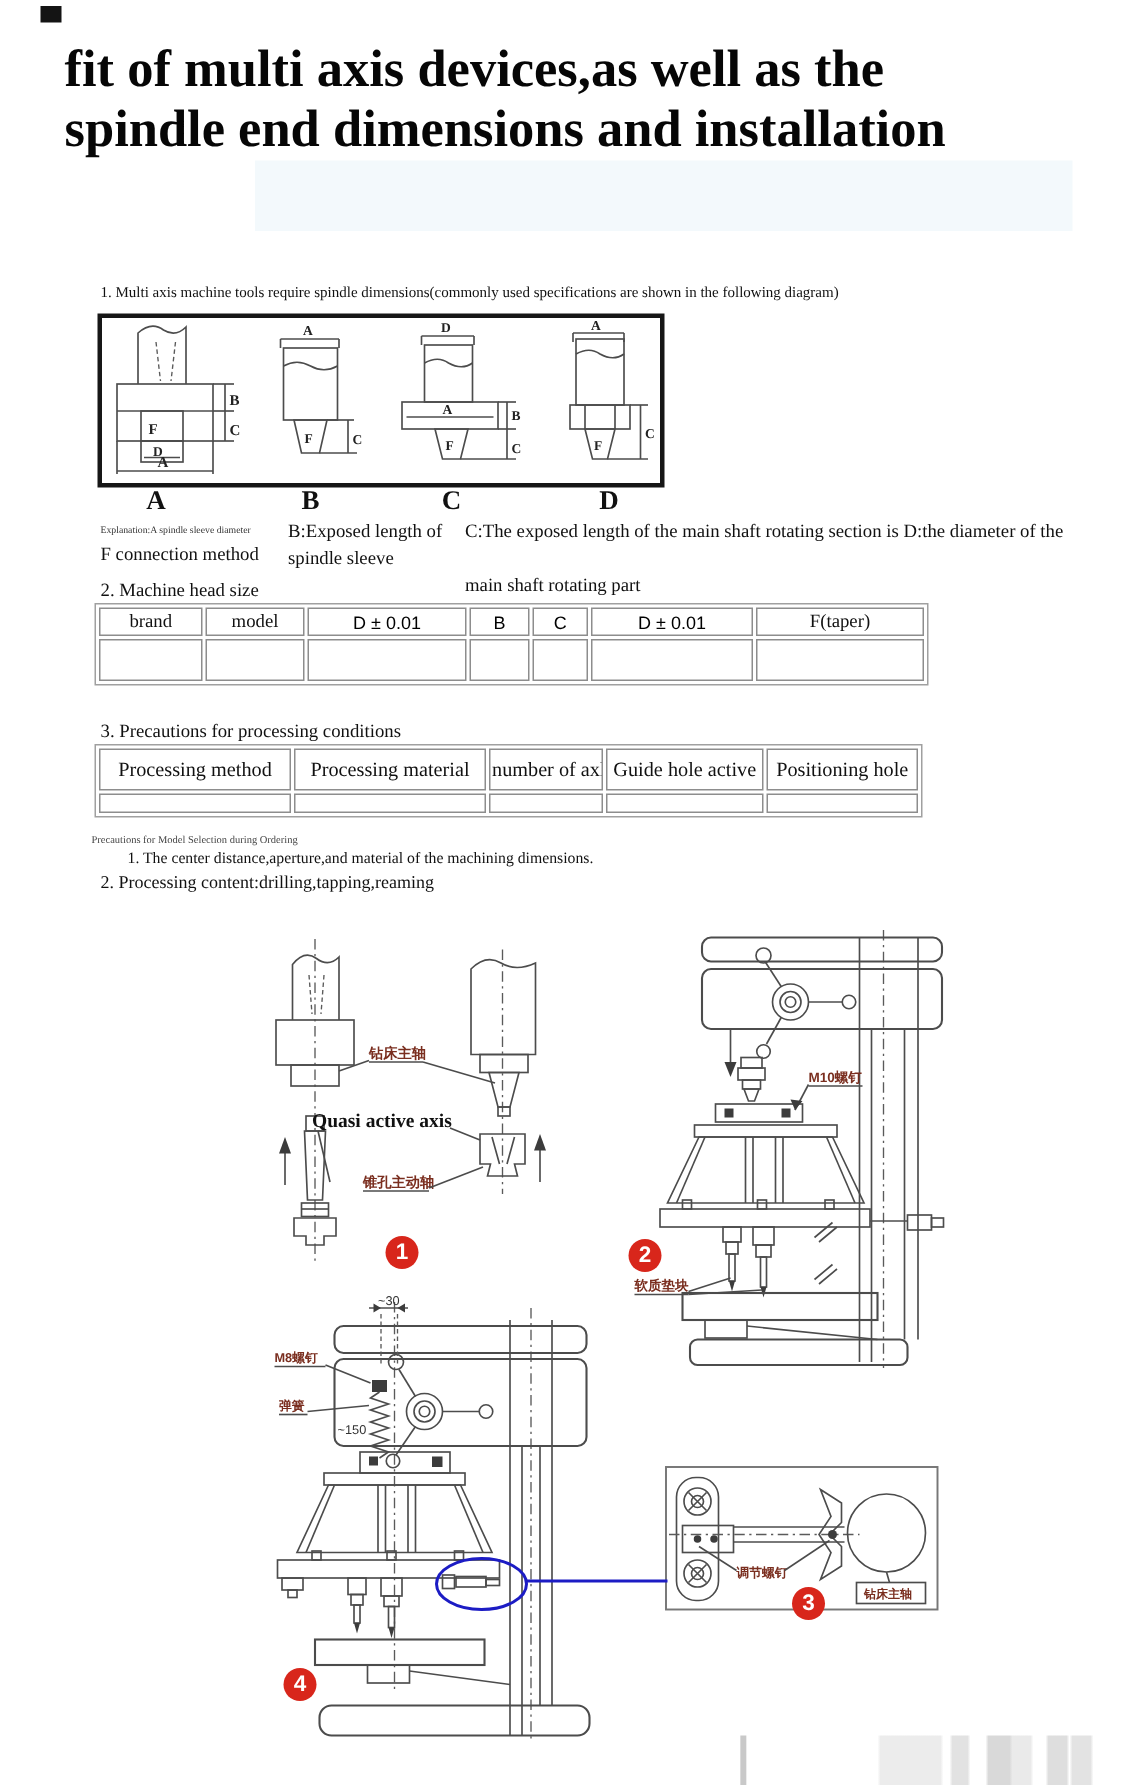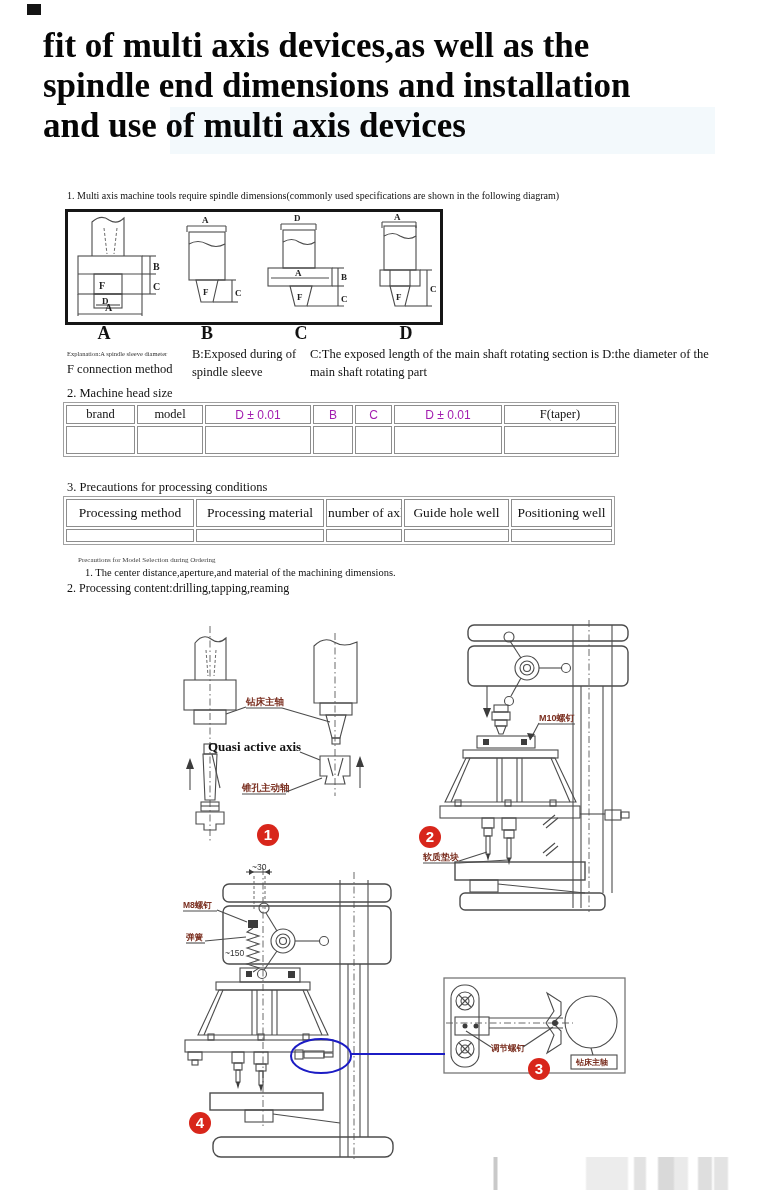--- a/index.html
+++ b/index.html
@@ -14,23 +14,23 @@
   .frame{left:65px;top:209px;width:372px;height:110px;border:3px solid #161616;background:#fff;}
   .plate-letter{top:323px;width:34px;text-align:center;font-size:18px;font-weight:700;}
   .expl-small{left:67px;top:350px;font-size:6.5px;color:#333;white-space:nowrap;}
   .expl-line{font-size:12.5px;white-space:nowrap;}
   .sec{left:67px;font-size:12.5px;white-space:nowrap;}
   table.spec{position:absolute;border-collapse:separate;border-spacing:2px;background:#fff;
              border:1px solid #a0a0a0;table-layout:fixed;}
   table.spec td{border:1px solid #8d8d8d;text-align:center;vertical-align:middle;
                 overflow:hidden;white-space:nowrap;background:#fff;}
   .t-serif{font-family:"Liberation Serif","DejaVu Serif",serif;font-size:12.5px;}
-  .t-sans{font-family:"Liberation Sans","DejaVu Sans",sans-serif;font-size:12px;color:#a21caf;}
+  .t-sans{font-family:"Liberation Sans","DejaVu Sans",sans-serif;font-size:12px;color:#000000;}
   .t2h{font-family:"Liberation Serif","DejaVu Serif",serif;font-size:13.5px;}
-  .tiny{left:78px;top:556px;font-size:7px;color:#444;white-space:nowrap;}
+  .tiny{left:61px;top:556px;font-size:7px;color:#444;white-space:nowrap;}
   .ord1{left:67px;top:567px;font-size:10.5px;white-space:nowrap;margin-left:18px;}
   .ord2{left:67px;top:581px;font-size:12px;white-space:nowrap;}
   .ord3{left:67px;top:596px;font-size:13.5px;white-space:nowrap;}
   .badge{width:22px;height:22px;border-radius:50%;color:#fff;text-align:center;line-height:22px;
          font-family:"Liberation Sans","DejaVu Sans",sans-serif;font-size:15px;font-weight:700;}
   .blueline{left:351px;top:1053px;width:94px;height:0;border-top:2px solid #1c1cc4;}
   .stripes{left:487px;top:1157px;width:278px;height:33px;
     background:linear-gradient(90deg,#fff 0px,#fff 6px,#c9c9c9 7px,#c9c9c9 10px,#fff 11px,#fff 98px,
       #ececec 100px,#ececec 140px,#fff 142px,#fff 146px,#e2e2e2 148px,#e2e2e2 158px,#fff 160px,
       #fff 170px,#d9d9d9 172px,#d9d9d9 186px,#eaeaea 188px,#eaeaea 200px,#fff 202px,#fff 210px,
@@ -48,21 +48,20 @@
 <body>
 
 <div id="page">
 
   <div class="abs corner-mark"></div>
   <div class="abs title-tint"></div>
 
   <div class="abs title">
     <div>fit of multi axis devices,as well as the</div>
     <div>spindle end dimensions and installation</div>
-    <div>and use of multi axis devices</div>
   </div>
 
   <div class="abs intro">1. Multi axis machine tools require spindle dimensions(commonly used specifications are shown in the following diagram)</div>
 
   <div class="abs frame">
     <svg width="372" height="110" viewBox="0 0 372 110">
 
       <g>
         <path class="ln" d="M24,44 V10 Q33,2 41,8 Q49,13 56,6 V44"></path>
         <path class="dsh" d="M36,16 L39,42 M49,16 L46,42"></path>
@@ -142,24 +141,24 @@
     </svg>
   </div>
 
   <div class="abs plate-letter" style="left:87px;">A</div>
   <div class="abs plate-letter" style="left:190px;">B</div>
   <div class="abs plate-letter" style="left:284px;">C</div>
   <div class="abs plate-letter" style="left:389px;">D</div>
 
   <div class="abs expl-small">Explanation:A spindle sleeve diameter</div>
   <div class="abs expl-line" style="left:67px;top:362px;">F connection method</div>
-  <div class="abs expl-line" style="left:192px;top:347px;">B:Exposed during of</div>
+  <div class="abs expl-line" style="left:192px;top:347px;">B:Exposed length of</div>
   <div class="abs expl-line" style="left:192px;top:365px;">spindle sleeve</div>
   <div class="abs expl-line" style="left:310px;top:347px;">C:The exposed length of the main shaft rotating section is D:the diameter of the</div>
-  <div class="abs expl-line" style="left:310px;top:365px;">main shaft rotating part</div>
+  <div class="abs expl-line" style="left:310px;top:383px;">main shaft rotating part</div>
 
   <div class="abs sec" style="top:386px;">2. Machine head size</div>
 
   <table class="spec" style="left:63px;top:402px;width:538px;">
     <tbody>
         <tr style="height:18px;">
       <td class="t-serif" style="width:65px;">brand</td>
       <td class="t-serif" style="width:62px;">model</td>
       <td class="t-sans" style="width:102px;">D ± 0.01</td>
       <td class="t-sans" style="width:36px;">B</td>
@@ -180,22 +179,22 @@
     </table>
 
   <div class="abs sec" style="top:480px;text-align:center;">3. Precautions for processing conditions</div>
 
   <table class="spec" style="left:63px;top:496px;width:538px;">
     <tbody>
         <tr style="height:28px;">
       <td class="t2h" style="width:124px;">Processing method</td>
       <td class="t2h" style="width:124px;">Processing material</td>
       <td class="t2h" style="width:72px;">number of axles</td>
-      <td class="t2h" style="width:101px;">Guide hole well</td>
-      <td class="t2h" style="width:97px;">Positioning well</td>
+      <td class="t2h" style="width:101px;">Guide hole active</td>
+      <td class="t2h" style="width:97px;">Positioning hole</td>
     </tr>
     <tr style="height:13px;">
       <td></td>
           <td></td>
       <td></td>
           <td></td>
       <td></td>
     </tr>
   </tbody>
     </table>

